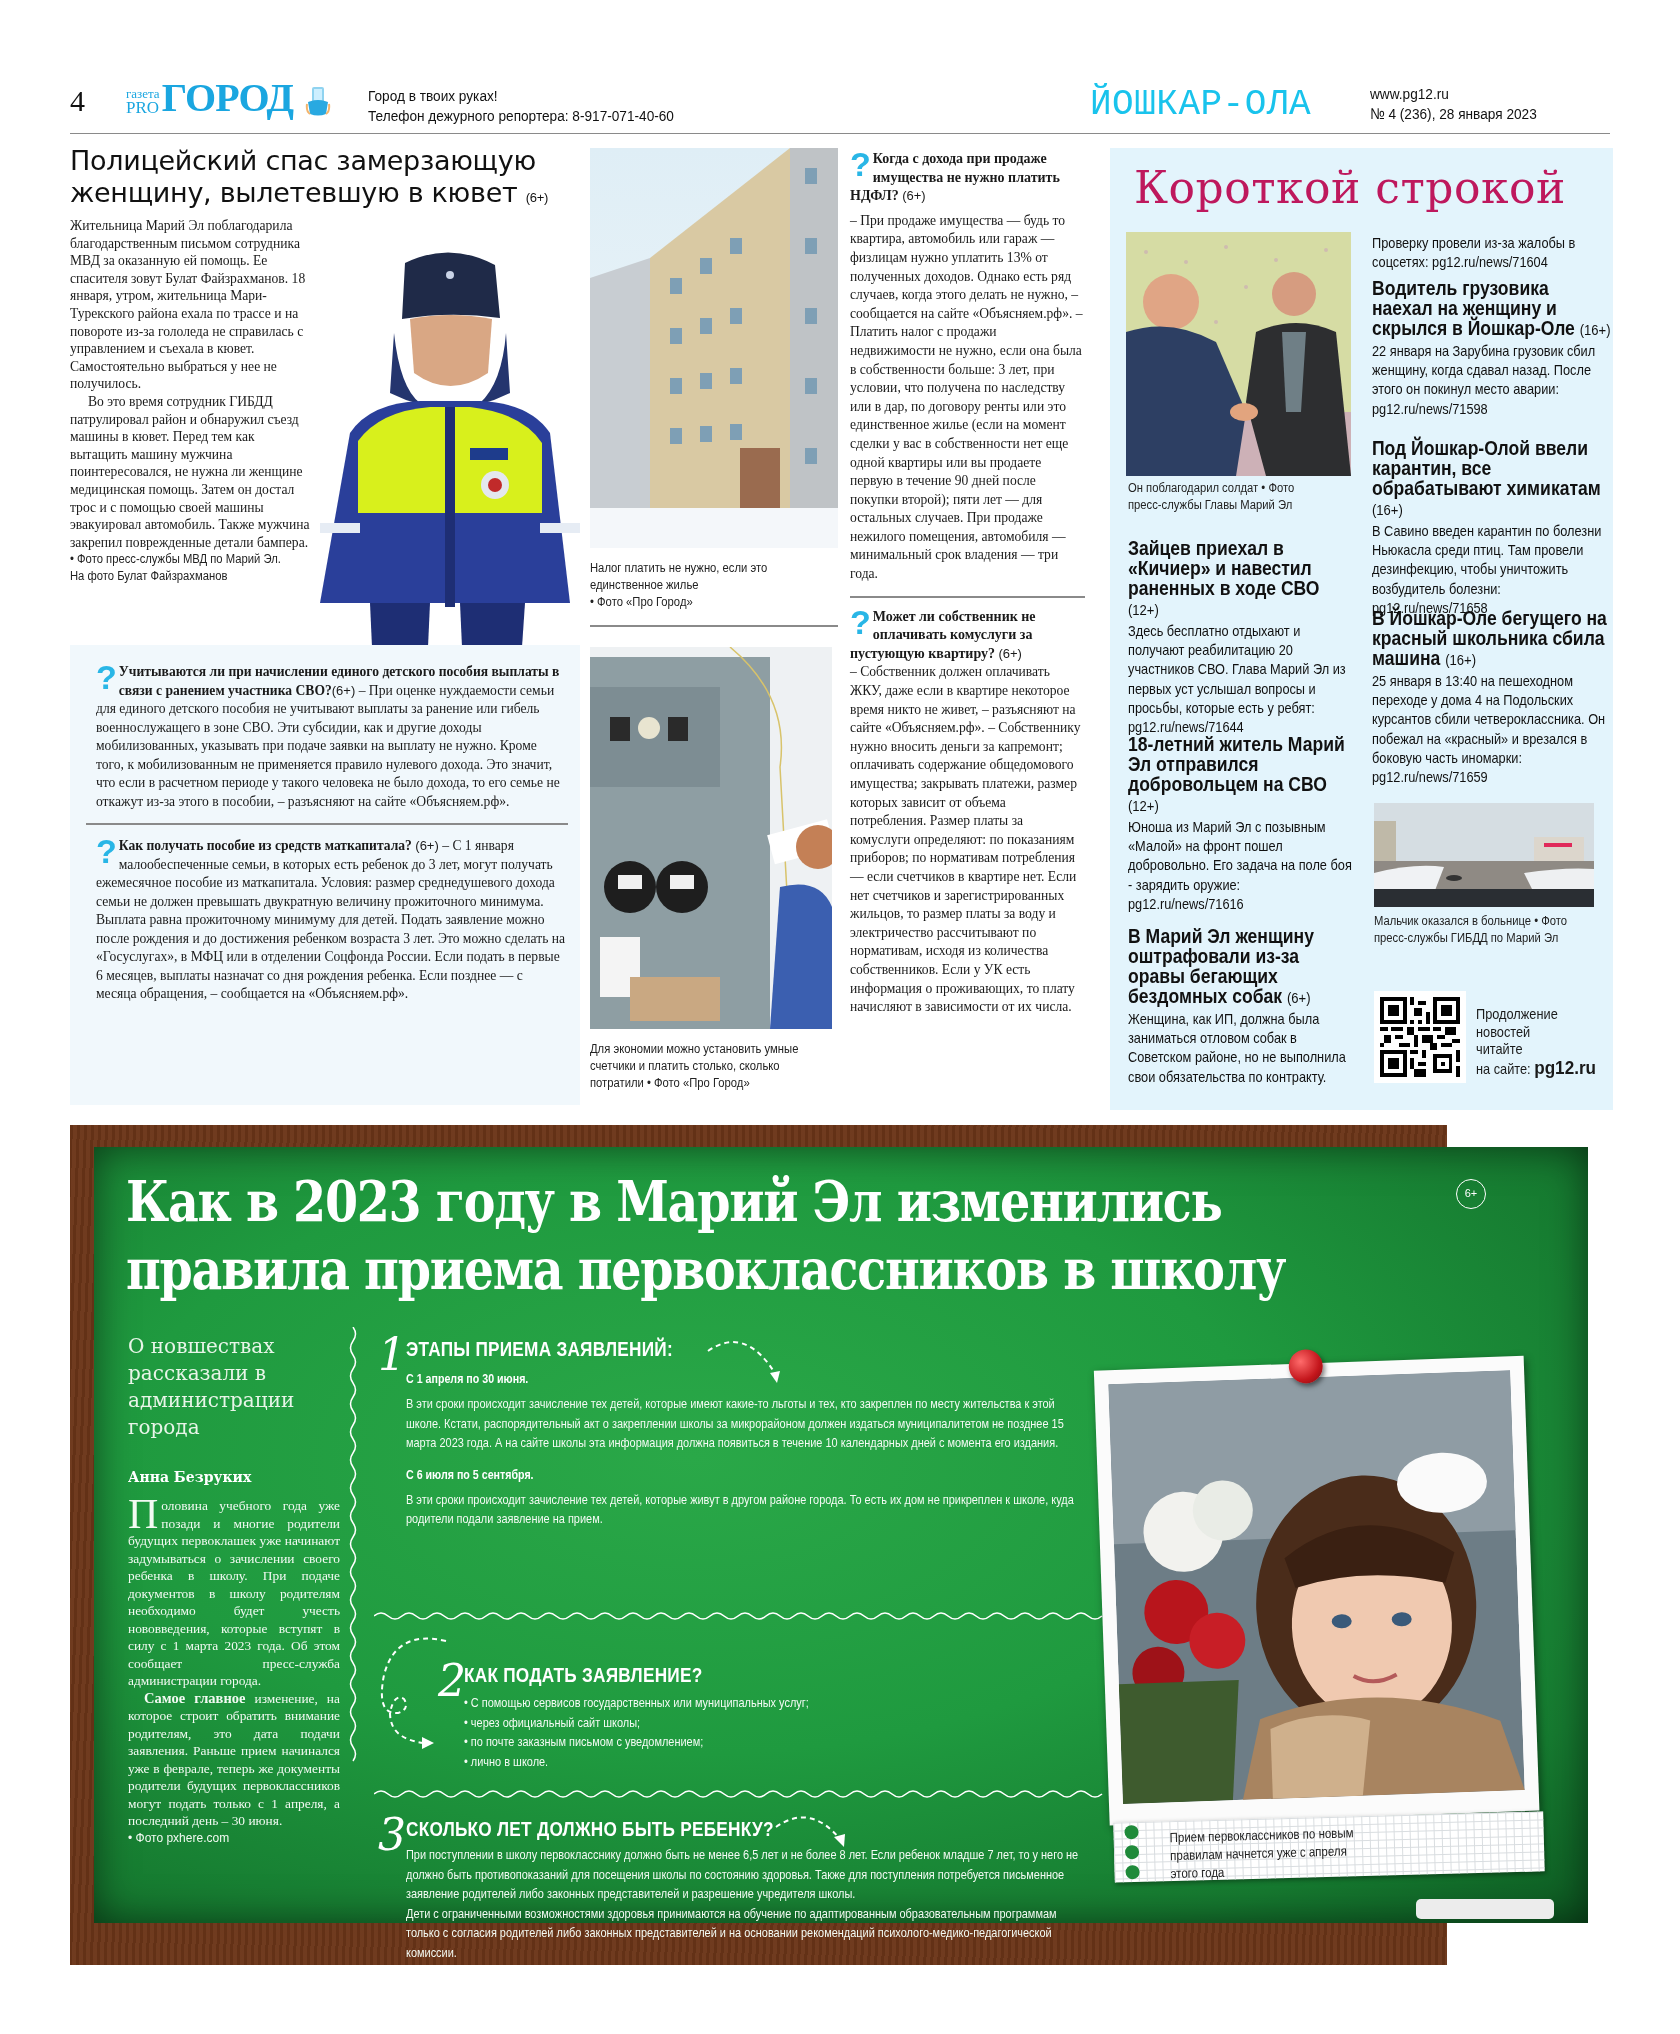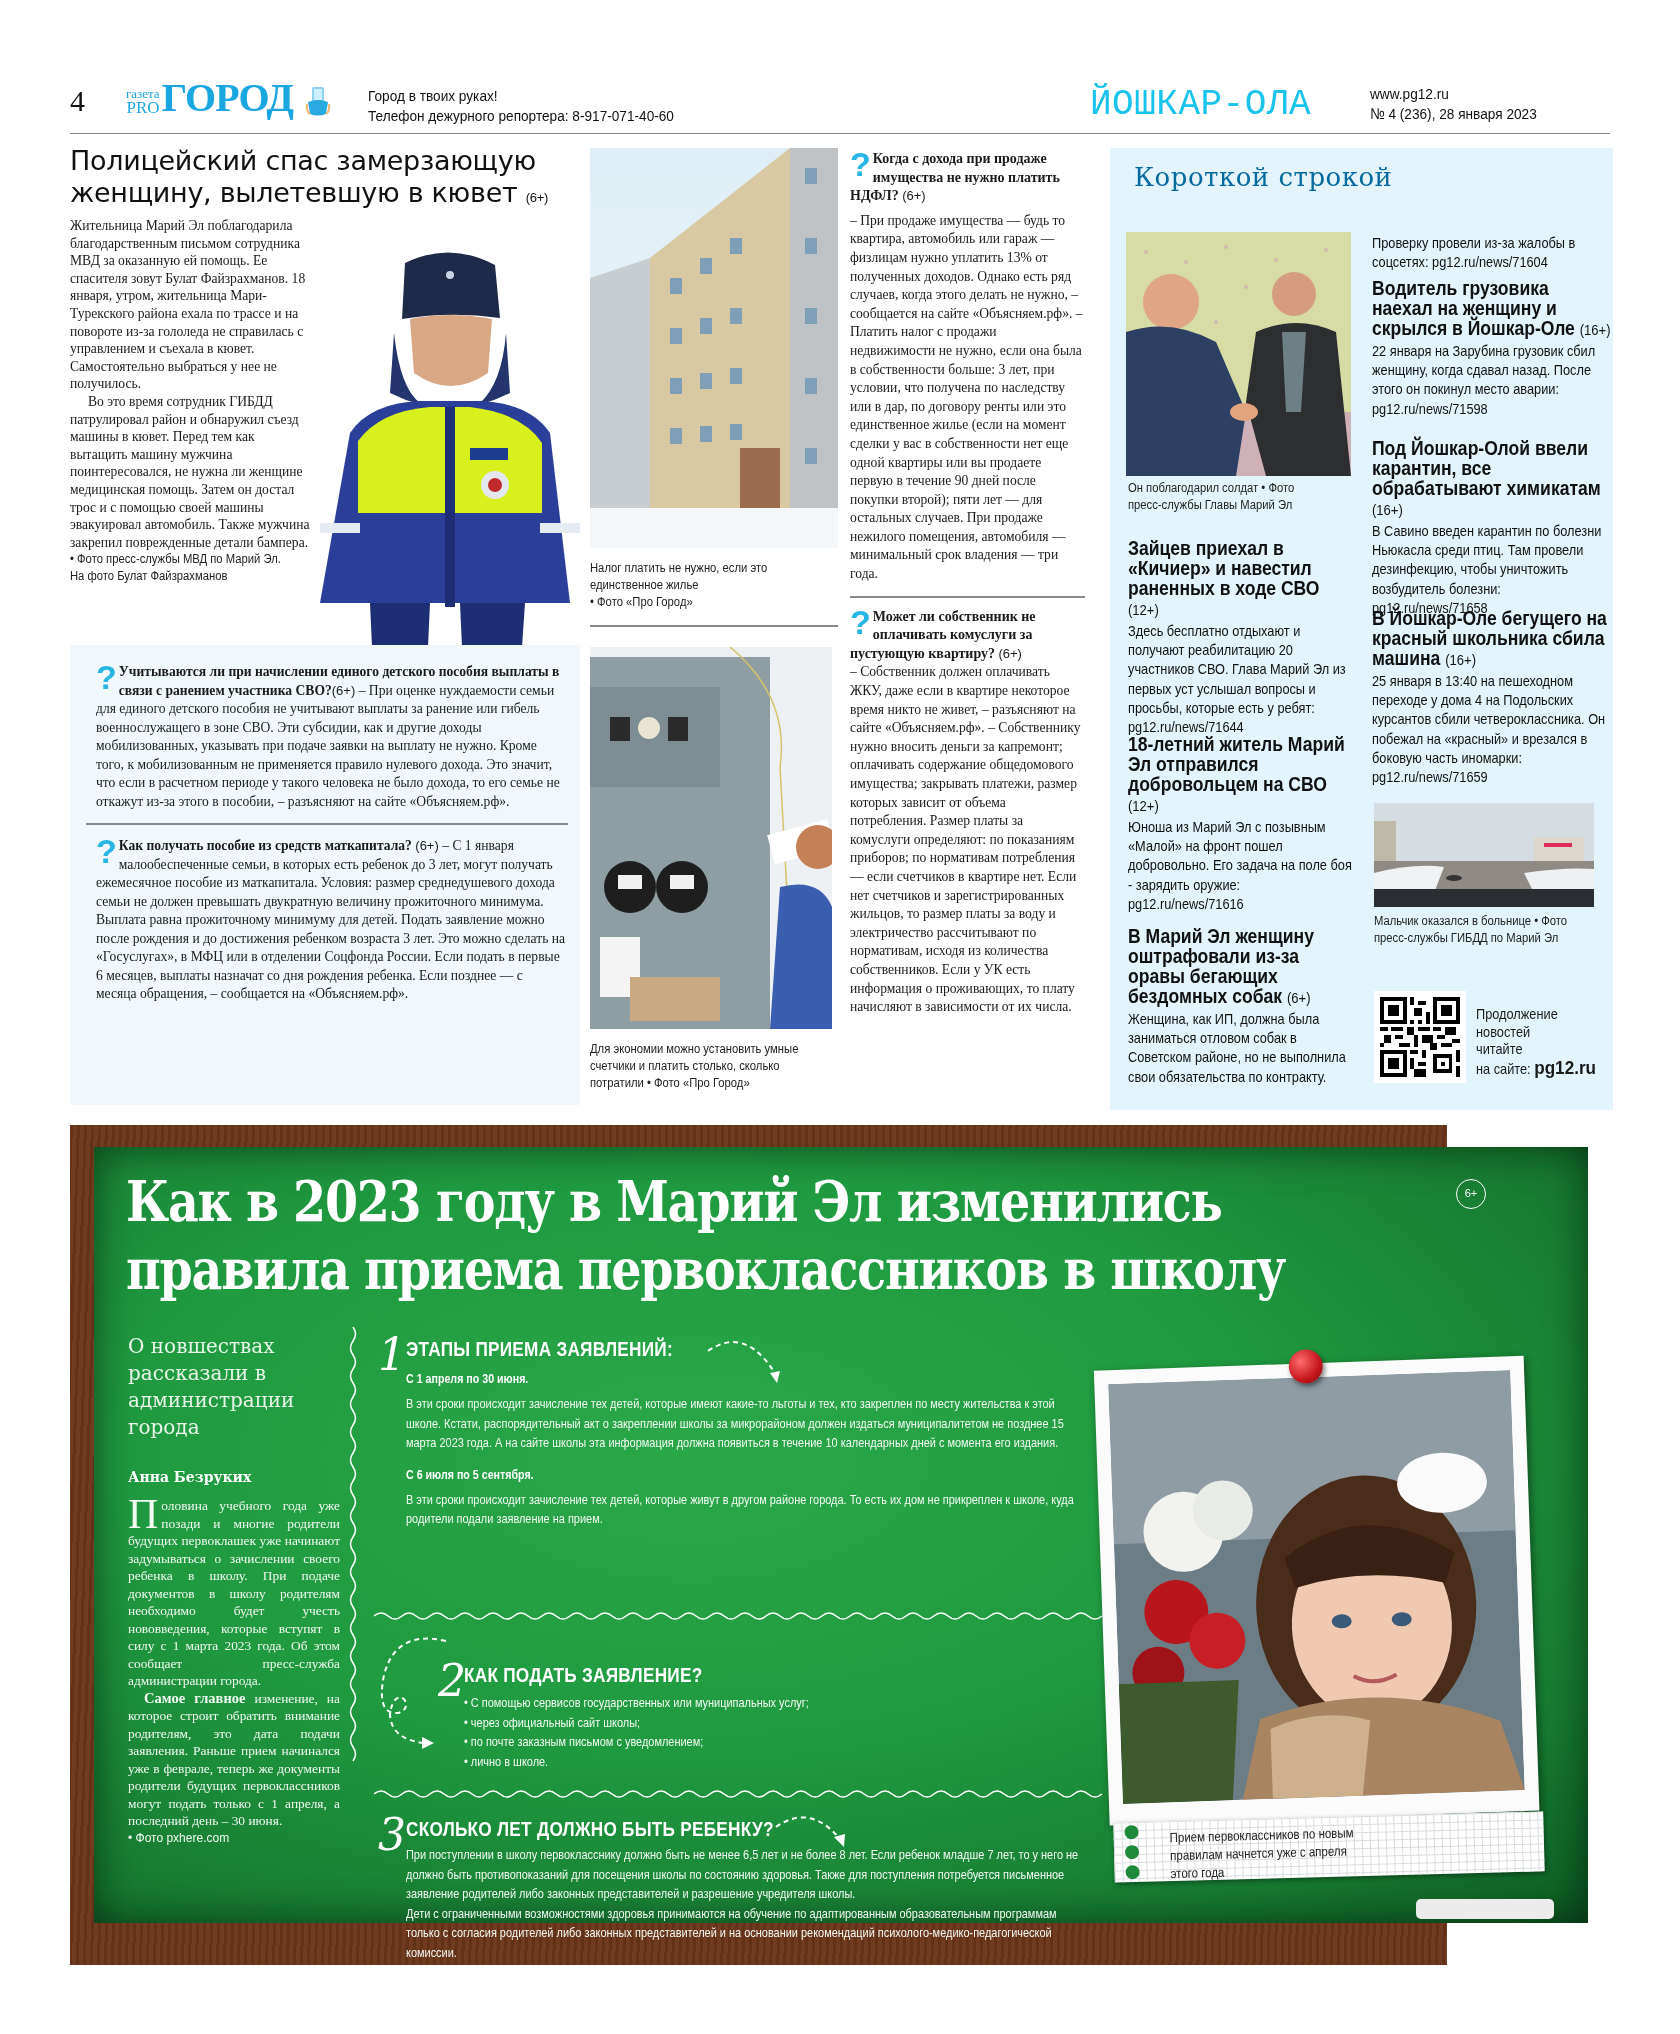--- a/index.html
+++ b/index.html
@@ -4,21 +4,21 @@
 <style>
   * { box-sizing: border-box; margin: 0; padding: 0; }
   html, body { width: 1680px; height: 2034px; background: #ffffff; overflow: hidden; }
   body { font-family: "Liberation Serif", serif; color: #1a1a1a; position: relative; }
 
   
   .header { position: absolute; left: 70px; top: 78px; width: 1540px; height: 56px; border-bottom: 1.5px solid #8a8a8a; }
   .page-num { position: absolute; left: 0; top: 6px; font-size: 30px; font-family: "Liberation Serif", serif; color: #111; }
   .logo { position: absolute; left: 56px; top: 2px; color: #1aa6e0; font-family: "Liberation Serif", serif; display: flex; align-items: flex-end; }
   .logo-small { display: flex; flex-direction: column; font-size: 13px; line-height: 12px; margin-right: 2px; }
-  .logo-small span:last-child { font-size: 17px; line-height: 16px; text-align: right; }
+  .logo-small span:last-child { font-size: 17px; line-height: 16px; }
   .logo-big { font-size: 40px; line-height: 36px; font-weight: bold; letter-spacing: -1px; }
   .logo-mascot { position: absolute; left: 235px; top: 8px; width: 26px; height: 32px; }
   .tagline { position: absolute; left: 298px; top: 8px; font-family: "Liberation Sans", sans-serif; font-size: 15.5px; line-height: 20px; color: #111; transform: scaleX(0.88); transform-origin: left; }
   .city { position: absolute; left: 1020px; top: 6px; font-size: 36px; color: #19c3ec; font-family: Liberation Mono, monospace; letter-spacing: 0.5px; }
   .issue { position: absolute; left: 1300px; top: 6px; font-family: "Liberation Sans", sans-serif; font-size: 15.5px; line-height: 20px; color: #111; transform: scaleX(0.88); transform-origin: left; }
 
   
   .col1 { position: absolute; left: 70px; top: 145px; width: 510px; }
   .h-police { font-family: "DejaVu Sans", sans-serif; font-size: 27px; line-height: 32px; font-weight: normal; color: #111; letter-spacing: -0.3px; }
   .age { font-family: "Liberation Sans", sans-serif; font-size: 13px; font-weight: normal; }
@@ -41,21 +41,21 @@
   .col2-div { border-top: 2px solid #8a8a8a; margin: 14px 0 20px; }
   .meter { width: 242px; height: 382px; }
 
   
   .col3 { position: absolute; left: 850px; top: 150px; width: 235px; font-size: 13.6px; line-height: 18.6px; }
   .col3 .q { font-weight: bold; font-size: 14px; line-height: 17px; }
   .col3-div { border-top: 2px solid #8a8a8a; margin: 12px 0 10px; }
 
   
   .news { position: absolute; left: 1110px; top: 148px; width: 503px; height: 962px; background: #e3f4fc; }
-  .news-title { position: absolute; left: 24px; top: 14px; font-family: "DejaVu Serif", serif; font-size: 26px; color: #0369a1; font-weight: normal; letter-spacing: 0.5px; }
+  .news-title { position: absolute; left: 24px; top: 14px; font-family: "DejaVu Serif", serif; font-size: 44px; color: #be185d; font-weight: normal; letter-spacing: 0.5px; }
   .news-photo { position: absolute; left: 16px; top: 84px; width: 225px; height: 244px; }
   .news-cap { position: absolute; left: 18px; top: 332px; width: 225px; }
   .nc { font-family: "Liberation Sans", sans-serif; color: #111; transform: scaleX(0.9); transform-origin: left; }
   .nc .nh { font-weight: bold; font-size: 19.5px; line-height: 20px; letter-spacing: 0; }
   .nc .na { font-weight: normal; font-size: 14.5px; }
   .nc .nb { font-size: 14.2px; line-height: 19.2px; margin-top: 2px; }
   .left-news { position: absolute; left: 18px; width: 250px; }
   .right-news { position: absolute; left: 262px; width: 268px; }
   .road-photo { position: absolute; left: 264px; top: 655px; width: 220px; height: 104px; }
   .road-cap { position: absolute; left: 264px; top: 765px; width: 240px; }

